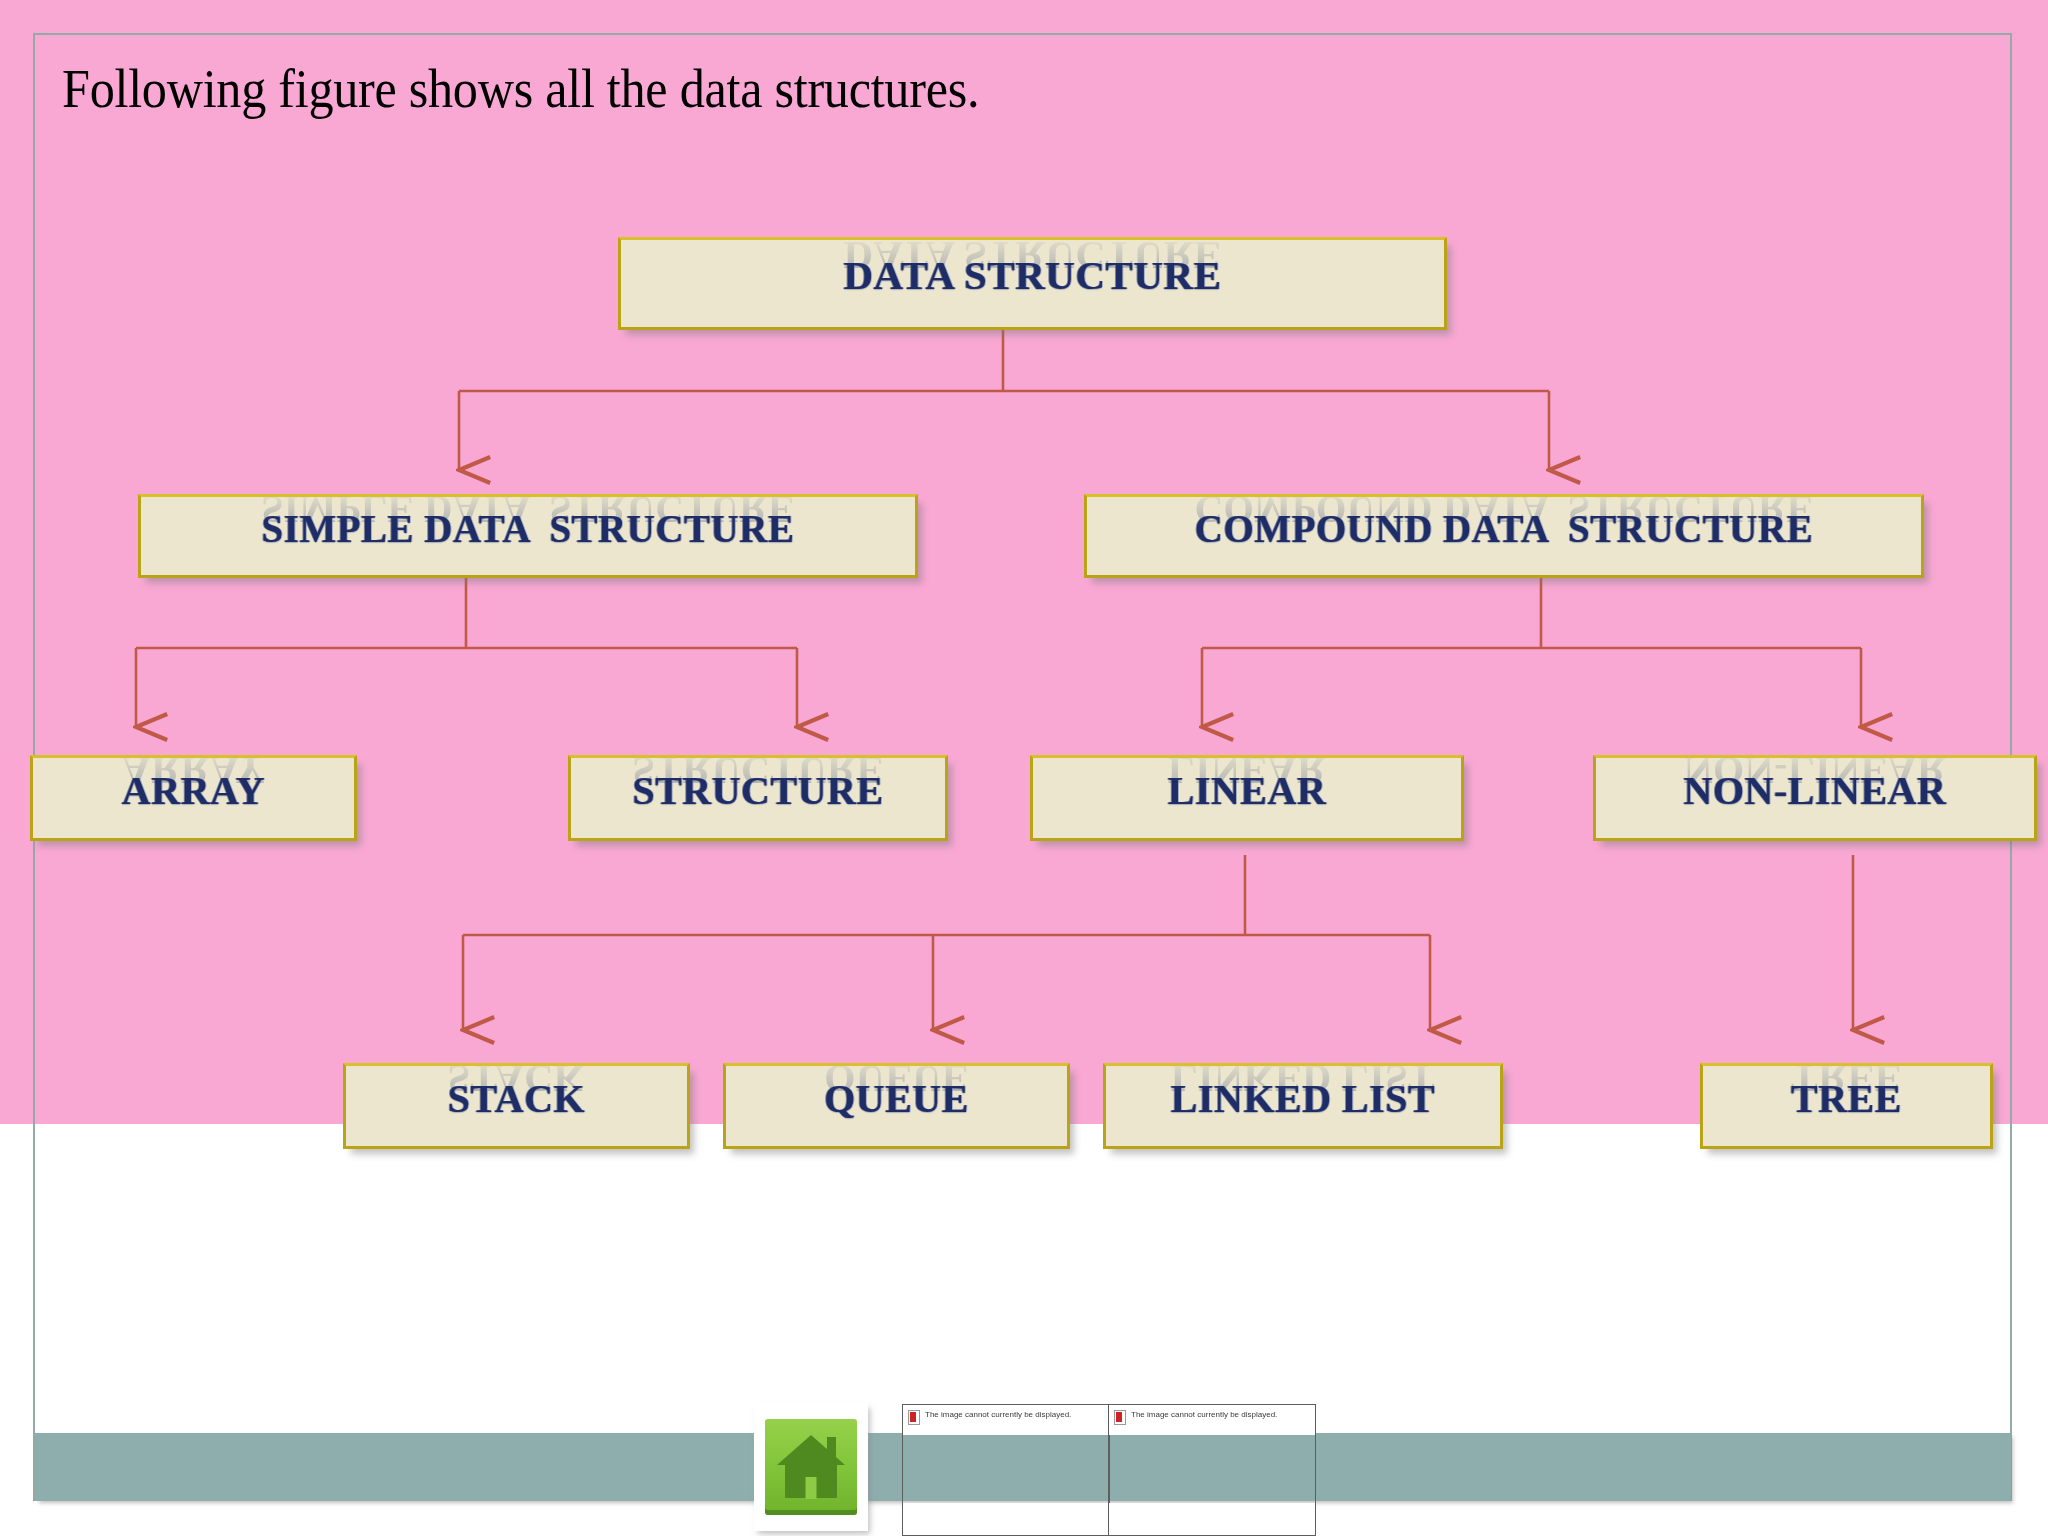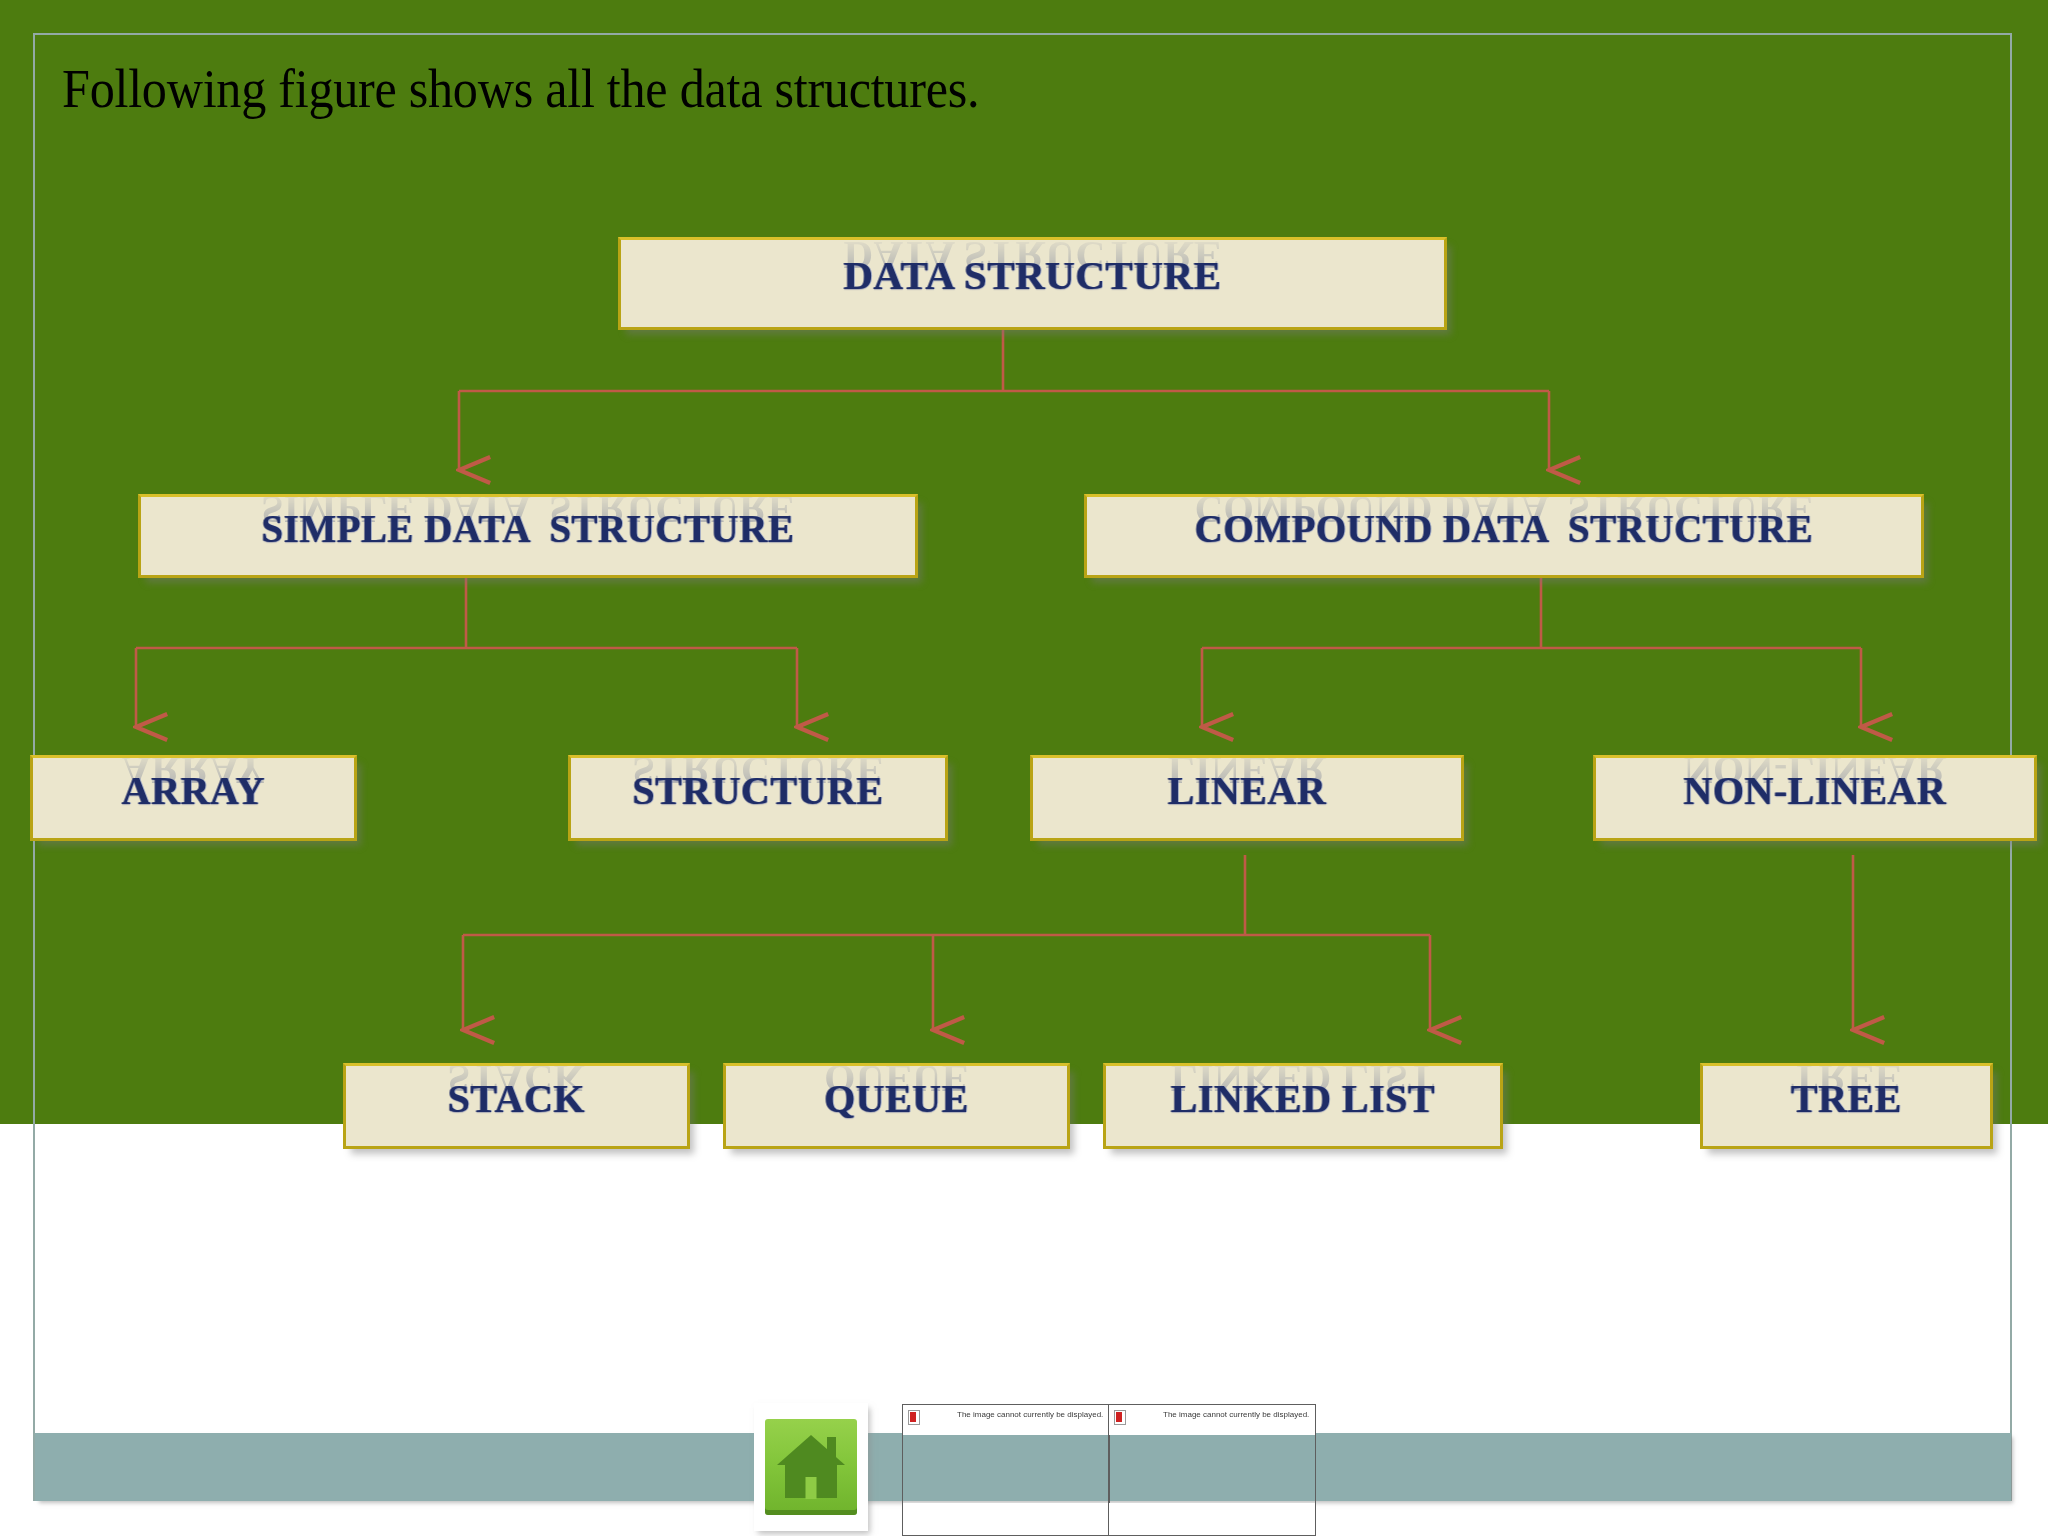--- a/index.html
+++ b/index.html
@@ -12,21 +12,21 @@
     width: 2048px;
     height: 1536px;
     overflow: hidden;
     font-family: "Liberation Serif", "DejaVu Serif", serif;
   }
 
   #slide {
     position: relative;
     width: 2048px;
     height: 1124px;
-    background: #4d7c0f;
+    background: #f9a8d4;
   }
 
   
   #slide-frame {
     position: absolute;
     left: 33px;
     top: 33px;
     width: 1979px;
     height: 1468px;
     border: 2px solid #93aaa6;
@@ -207,21 +207,20 @@
   }
   .thumb-inner {
     position: absolute;
     left: 0; top: 0; right: 0;
     height: 30px;
     background: #ffffff;
     display: flex;
     align-items: flex-start;
     padding: 5px 0 0 5px;
     box-sizing: border-box;
-    gap: 32px;
   }
   .broken-img-icon {
     width: 10px;
     height: 13px;
     background: #ffffff;
     border: 1px solid #9a9a9a;
     position: relative;
     flex: 0 0 auto;
     margin-right: 5px;
   }

